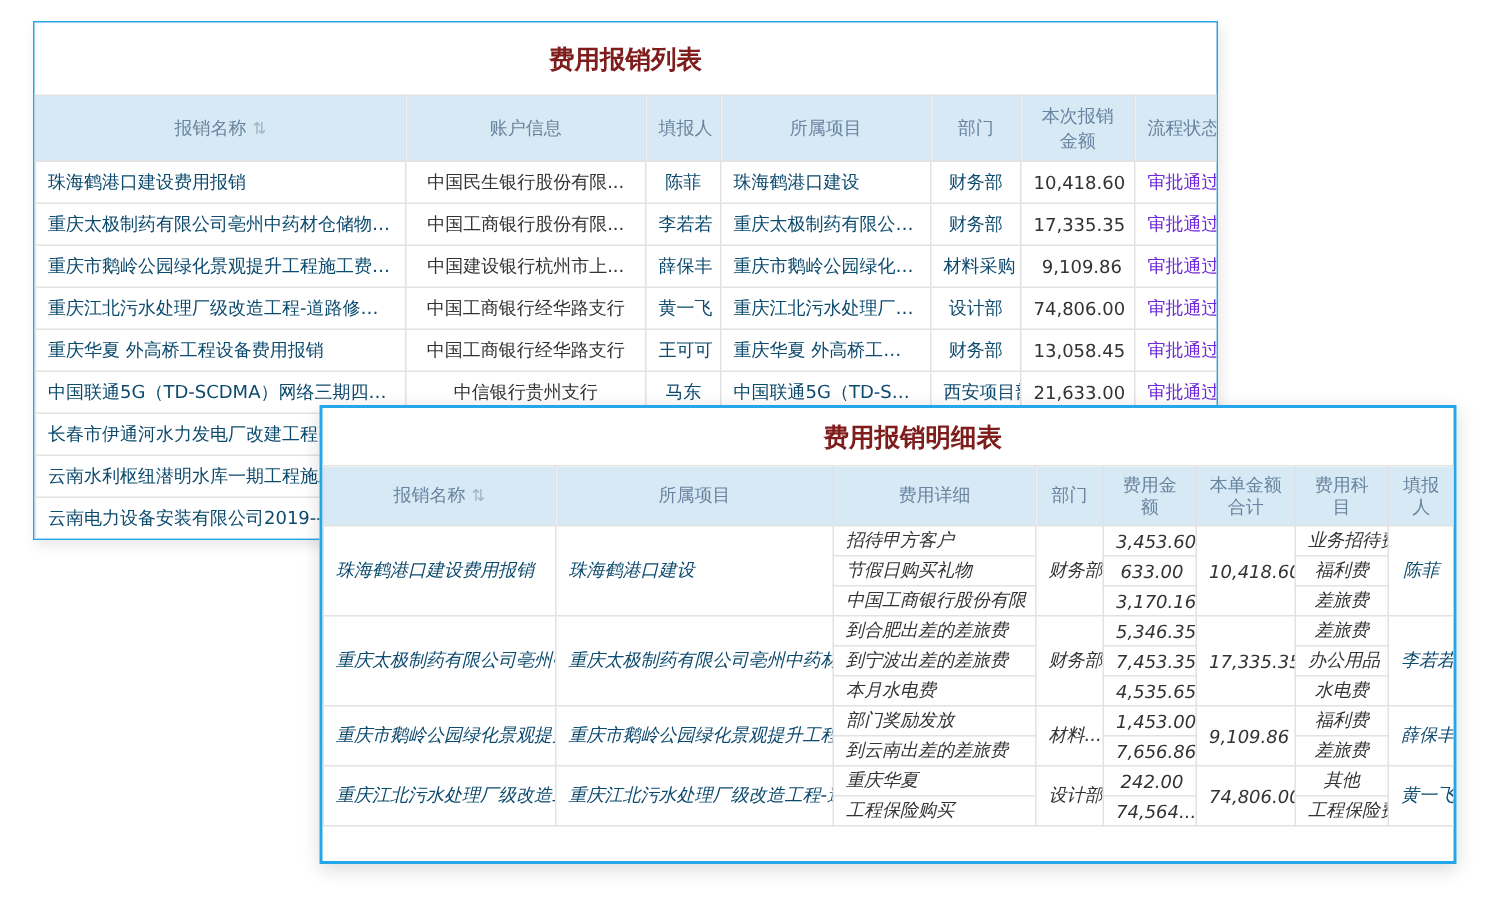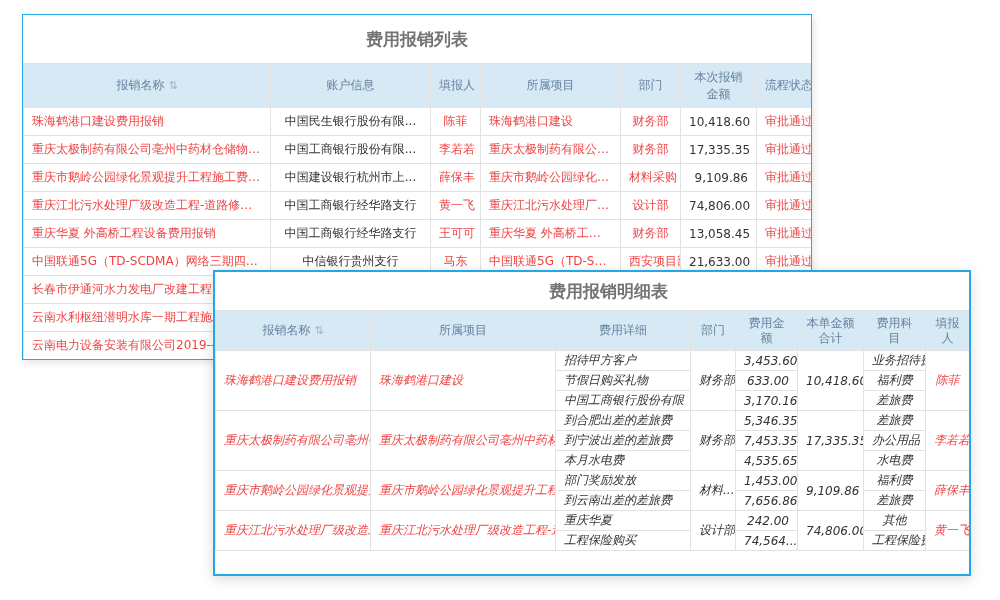--- a/index.html
+++ b/index.html
@@ -6,38 +6,38 @@
   html,body { width:1000px; height:600px; background:#ffffff;
     font-family:"DejaVu Sans","Liberation Sans",sans-serif; }
   .stage { position:relative; width:1000px; height:600px; overflow:hidden; background:#fff; }
 
   .card { position:absolute; background:#fff; overflow:hidden; }
   .card-list { left:22px; top:14px; width:790px; height:346px;
     border:1px solid #24a7e8; box-shadow:2px 3px 8px rgba(0,0,0,0.10); z-index:1; }
   .card-detail { left:213px; top:270px; width:758px; height:306px;
     border:2px solid #24a7e8; box-shadow:0 3px 12px rgba(0,0,0,0.15); z-index:2; }
 
-  .tbl-title { text-align:center; font-size:17px; font-weight:bold; color:#737373; }
+  .tbl-title { text-align:center; font-size:17px; font-weight:bold; color:#7f1d1d; }
   .card-list .tbl-title { padding:13px 0 12px 0; }
   .card-detail .tbl-title { padding:8px 9px 7px 0;margin-left:42px; }
 
   table { border-collapse:collapse; table-layout:fixed; width:100%; font-size:12px; color:#333; }
   th, td { border:1px solid #e2e2e2; padding:0 8px; overflow:hidden; white-space:nowrap; }
   thead th { background:#d6e9f5; color:#68839f; font-weight:normal; text-align:center; }
 
   .card-list thead th { height:44px; }
   .card-list tbody td { height:28px; }
   .card-detail thead th { height:40px; line-height:1.25; white-space:normal; }
   .card-detail tbody td { height:20px;font-style:italic; }
 
   .wrapth { white-space:normal; }
-  .link { color:#ef4444; }
+  .link { color:#0c4a6e; }
   .t-center { text-align:center; }
   .amount { text-align:right; color:#333; }
-  .status { color:#ef4444; text-align:center; }
+  .status { color:#6d28d9; text-align:center; }
   .sort-ic { color:#9db6c8; font-size:11px; margin-left:4px; }
   td.clip { text-overflow:clip; }
   .ellipsis { text-overflow:ellipsis; }
 </style>
 </head>
 <body>
 
 <div class="stage">
 
   <div class="card card-list">

